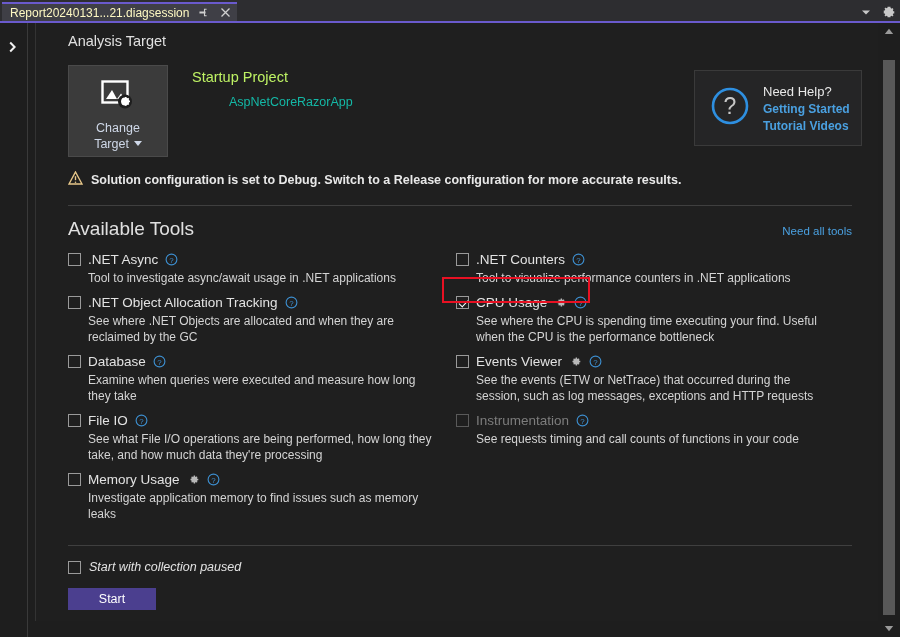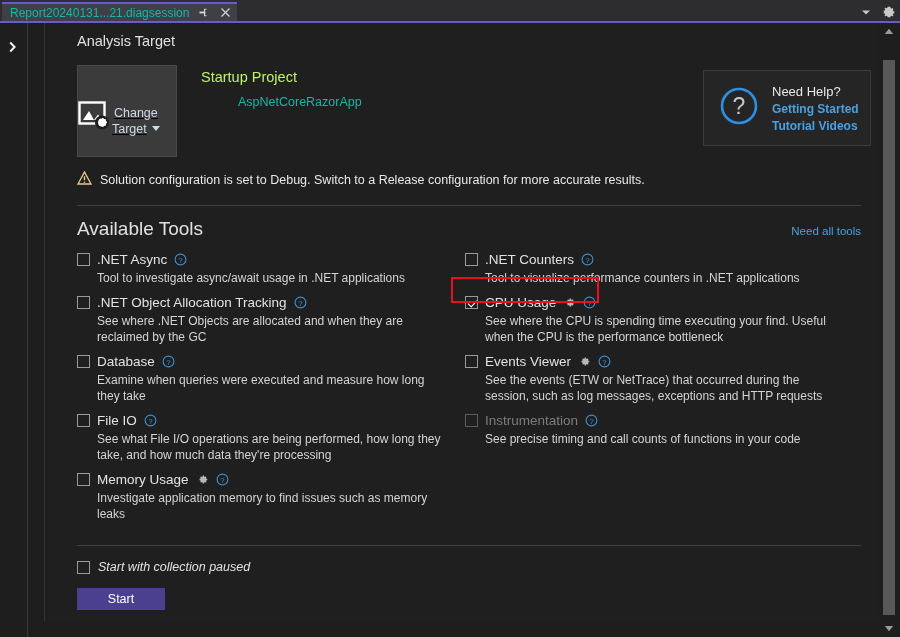--- a/index.html
+++ b/index.html
@@ -17,21 +17,21 @@
     background: #2d2d30;
   }
   .tab {
     position: absolute; left: 2px; top: 2px; height: 19px;
     background: #3f3f46;
     display: flex; align-items: center;
     padding: 0 4px 0 8px;
     border-top: 2px solid #6a5acd;
   }
   .tab-title {
-    color: #14b8a6; font-size: 12px; white-space: nowrap;
+    color: #fef9c3; font-size: 12px; white-space: nowrap;
     letter-spacing: 0px;
   }
   .tab-icon {
     width: 16px; height: 16px; margin-left: 6px;
     display: flex; align-items: center; justify-content: center;
     color: #d0d0d0;
   }
   .tab-icon svg { display: block; }
   .strip-right {
     position: absolute; right: 4px; top: 2px; height: 19px;
@@ -49,46 +49,45 @@
     background: #1e1e1e; border-right: 1px solid #3a3a3a;
   }
   .rail-expander {
     position: absolute; left: 8px; top: 18px;
     color: #f0f0f0; font-size: 13px; line-height: 1;
     cursor: pointer;
   }
 
   
   .page {
-    position: absolute; left: 44px; top: 23px;
+    position: absolute; left: 35px; top: 23px;
     width: 849px; height: 598px;
     background: #1f1f1f;
     border-left: 1px solid #333;
     overflow: hidden;
   }
   .content { position: relative; padding: 0 16px; }
 
   .section-title {
     color: #e0e0e0; font-size: 14.5px; font-weight: 400;
     padding: 10px 0 0 16px;
   }
 
   
   .target-row {
     display: flex; align-items: flex-start;
     padding: 16px 0 0 16px;
   }
   .change-target-btn {
     width: 100px; height: 92px;
     background: #3b3b3b; border: 1px solid #4a4a4a;
-    display: flex; flex-direction: row;
+    display: flex; flex-direction: column;
     align-items: center; justify-content: flex-start;
     padding-top: 14px;
     cursor: pointer;
-    text-decoration: underline;
   }
   .change-target-btn .lbl {
     color: #cfd8e8; font-size: 12.5px; line-height: 16px;
     text-align: center; margin-top: 6px;
   }
   .caret-down {
     display: inline-block; width: 0; height: 0; margin-left: 5px;
     border-left: 4px solid transparent; border-right: 4px solid transparent;
     border-top: 5px solid #cfd8e8; vertical-align: 2px;
   }
@@ -107,21 +106,21 @@
   .need-help a {
     display: block; color: #4aa0e0; font-size: 12px;
     text-decoration: none; margin-top: 3px; font-weight: bold;
   }
 
   
   .warn-row {
     display: flex; align-items: center;
     padding: 14px 0 0 16px;
   }
-  .warn-row .msg { color: #e8e8e8; font-size: 12.5px; margin-left: 8px; }
+  .warn-row .msg { color: #e8e8e8; font-size: 12.5px; margin-left: 8px; font-weight: bold; }
 
   .divider {
     height: 1px; background: #3f3f3f;
     margin: 16px 16px 0 16px;
   }
 
   
   .tools-head {
     display: flex; align-items: baseline; justify-content: space-between;
     padding: 12px 16px 0 16px;
@@ -435,21 +434,21 @@
           <div class="tool-head">
             <span class="cbx disabled"></span>
             <span class="tool-name disabled">Instrumentation</span>
             <span class="help-ic">
               <svg width="13" height="13" viewBox="0 0 14 14">
                   <circle cx="7" cy="7" r="5.8" fill="none" stroke="#3d8fd0" stroke-width="1.2"></circle>
                   <text x="7" y="10.3" font-size="8.5" fill="#3d8fd0" text-anchor="middle" font-family="Liberation Sans, sans-serif">?</text>
                 </svg>
             </span>
           </div>
-          <div class="tool-desc">See precise timing and call counts of functions in your code</div>
+          <div class="tool-desc">See requests timing and call counts of functions in your code</div>
         </div>
 
       </div>
     </div>
 
     <div class="divider" style="margin-top:14px;"></div>
 
     <div class="footer">
       <div class="pause-row">
         <span class="cbx"></span>

